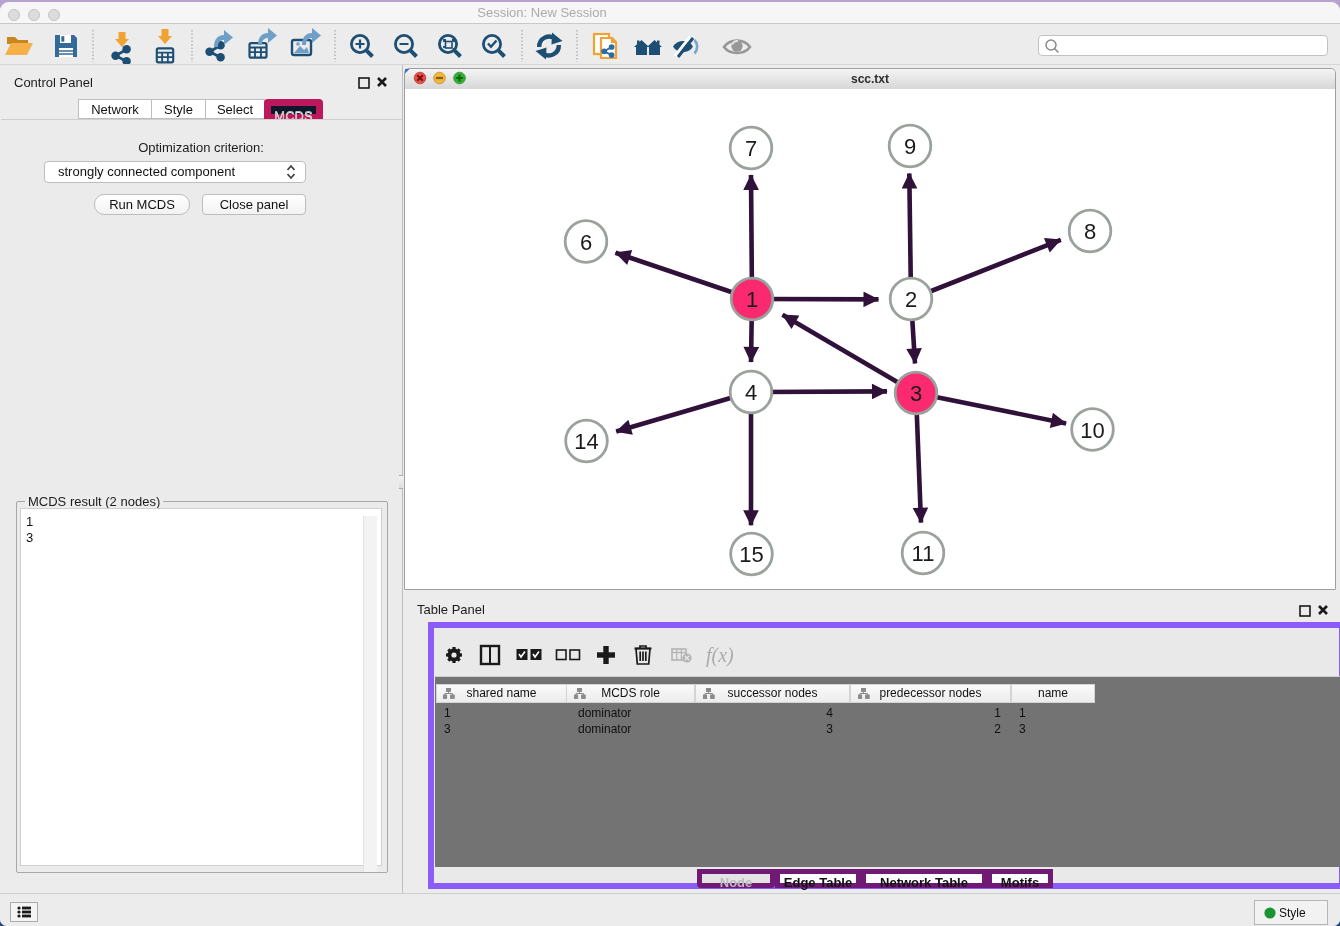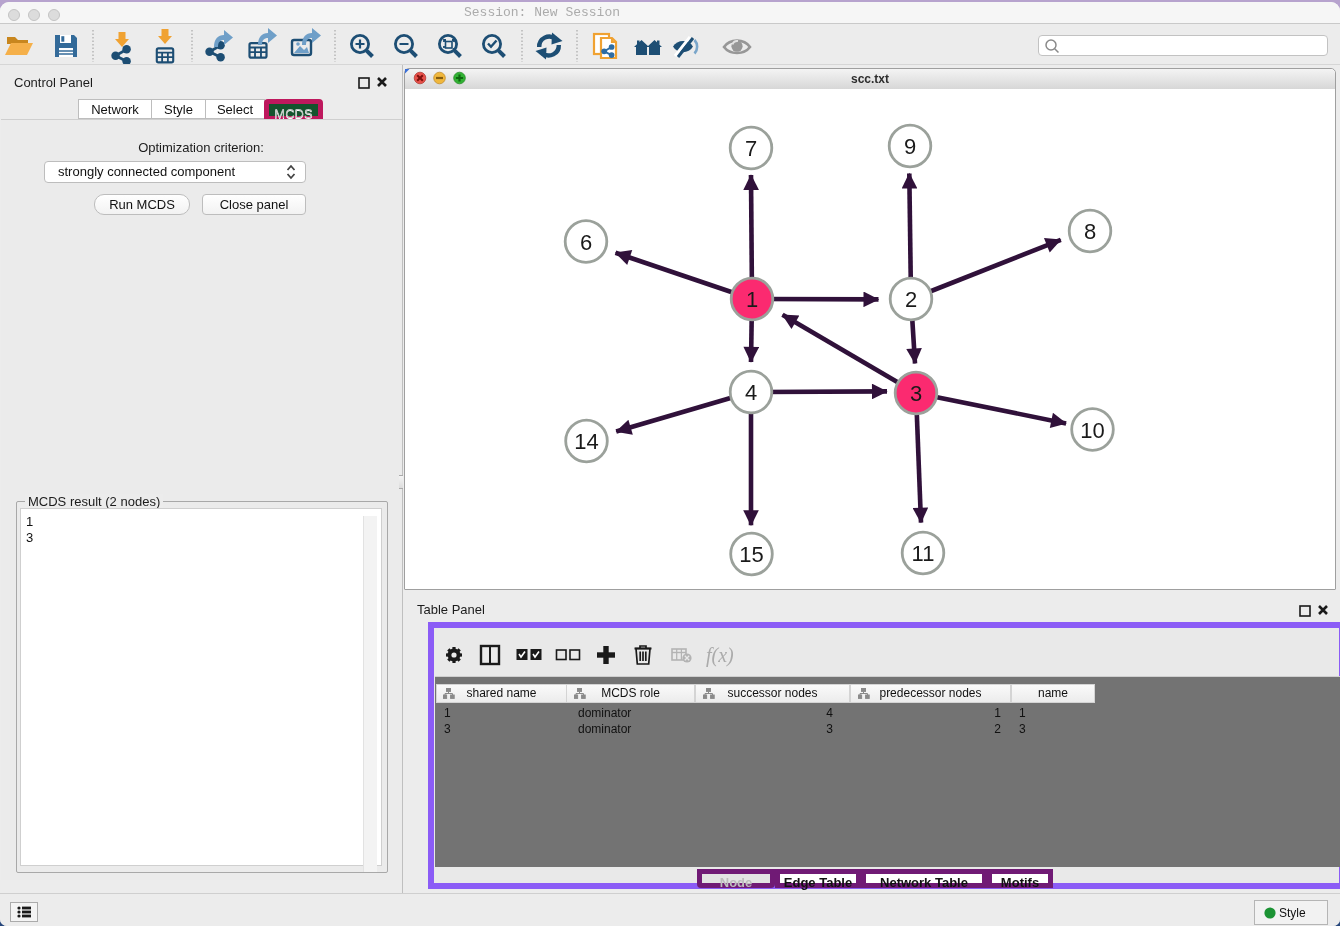--- a/index.html
+++ b/index.html
@@ -1,29 +1,29 @@
 <!DOCTYPE html>
 <html><head>
 <meta charset="utf-8">
 <style>
   html,body{margin:0;padding:0;width:1340px;height:926px;overflow:hidden;}
   body{font-family:"Liberation Sans",sans-serif;background:linear-gradient(#b7a3ce 0 40px,#27477c 40px);}
   .abs{position:absolute;}
   #win{position:absolute;left:0;top:2px;width:1340px;height:924px;background:#ececec;border-radius:9px 9px 7px 7px;overflow:hidden;}
   #titlebar{position:absolute;left:0;top:0;width:1340px;height:21px;background:#f6f6f6;border-bottom:1px solid #c9c9c9;}
   .tl{position:absolute;top:7px;width:12px;height:12px;border-radius:50%;background:#dcdcdc;border:1px solid #c3c3c3;box-sizing:border-box;}
-  #wtitle{position:absolute;top:3px;left:0;width:1084px;text-align:center;font-size:13px;color:#ababab;font-family:Liberation Mono, monospace;}
+  #wtitle{position:absolute;top:3px;left:0;width:1084px;text-align:center;font-size:13px;color:#ababab;}
   #toolbar{position:absolute;left:0;top:22px;width:1340px;height:40px;background:#ececec;border-bottom:1px solid #d6d6d6;}
   #searchbox{position:absolute;left:1038px;top:33px;width:290px;height:21px;background:#fff;border:1px solid #c2c2c2;border-radius:4px;box-sizing:border-box;}
 
   
   #cpanel{position:absolute;left:0;top:63px;width:403px;height:828px;background:#ececec;border-right:1px solid #bfbfbf;box-sizing:border-box;}
   #cptitle{position:absolute;left:14px;top:10px;font-size:13px;color:#1c1c1c;}
   .tab{position:absolute;top:34px;height:20px;box-sizing:border-box;background:#fff;border:1px solid #bdbdbd;font-size:13px;color:#111;text-align:center;line-height:19px;}
-  #tabmcds{background:#14532d;color:#c3c7c3;border:5px solid #be185d;border-radius:4px 4px 0 0;text-shadow:0 1px 0 #fafafa;}
+  #tabmcds{background:#0f172a;color:#c3c7c3;border:7px solid #be185d;border-radius:4px 4px 0 0;text-shadow:0 1px 0 #fafafa;}
   #cpbox{position:absolute;left:1px;top:54px;width:401px;height:760px;background:#ebebeb;border-top:1px solid #cfcfcf;}
   #optlabel{position:absolute;left:0;top:75px;width:100%;text-align:center;font-size:13px;color:#1c1c1c;}
   #combo{position:absolute;left:44px;top:96px;width:262px;height:22px;background:#fff;border:1px solid #bdbdbd;border-radius:4px;box-sizing:border-box;font-size:13px;color:#111;line-height:20px;padding-left:13px;}
   .btn{position:absolute;top:129px;height:21px;background:linear-gradient(#ffffff,#f2f2f2);border:1px solid #bdbdbd;border-radius:4px;box-sizing:border-box;font-size:13px;color:#111;text-align:center;line-height:19px;}
   #groupbox{position:absolute;left:16px;top:436px;width:370px;height:370px;border:1px solid #a8a8a8;border-radius:2px;}
   #grouplabel{position:absolute;left:8px;top:-8px;background:#ececec;padding:0 3px;font-size:13px;color:#1c1c1c;}
   #gtext{position:absolute;left:3px;top:6px;width:362px;height:358px;background:#fff;border:1px solid #cfcfcf;font-size:13px;color:#111;line-height:16px;padding:5px 0 0 5px;box-sizing:border-box;}
   #gscroll{position:absolute;right:4px;top:7px;width:13px;height:356px;background:#f3f3f3;border-left:1px solid #e2e2e2;}
 
   

